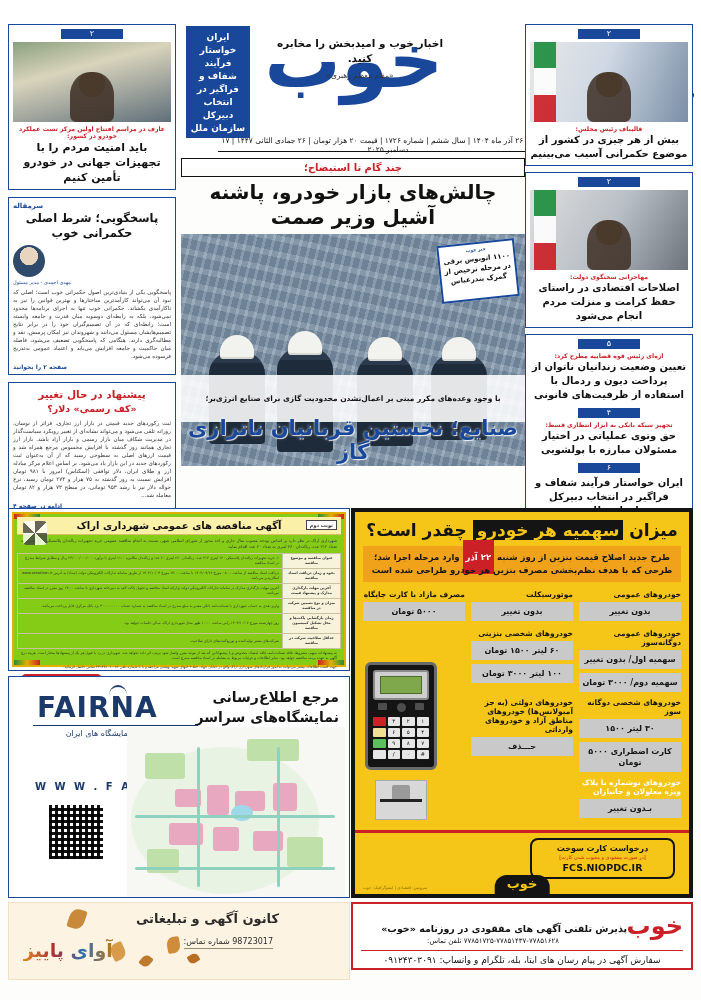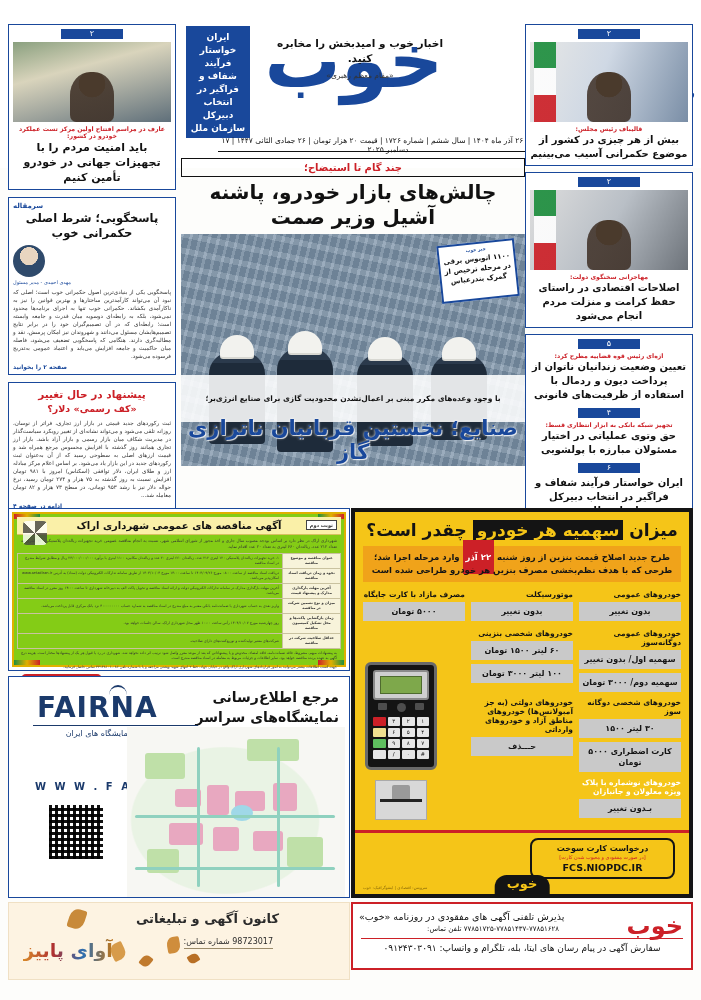--- a/index.html
+++ b/index.html
@@ -416,22 +416,22 @@
   }
   .khoob-ad {
     position: absolute; right: 8px; top: 902px; width: 342px; height: 68px;
     border: 2px solid #cc2027; background: #fff; padding: 5px 6px;
   }
   .khoob-ad .ka-logo {
     position: absolute; right: 8px; top: 8px;
     font-size: 24px; font-weight: bold; color: #cc2027; direction: rtl;
   }
   .ka-line1 {
-    font-size: 9.5px; font-weight: normal; color: #111; direction: rtl;
-    text-align: left; padding-right: 58px; margin-top: 2px;
+    font-size: 9.5px; font-weight: bold; color: #111; direction: rtl;
+    text-align: right; padding-right: 58px; margin-top: 14px;
   }
   .ka-line2 {
     font-size: 7px; color: #111; direction: rtl; text-align: center;
     padding-right: 58px; margin-top: 3px;
   }
   .ka-rule { border-top: 1.5px solid #cc2027; margin: 5px 2px 4px 2px; }
   .ka-line3 { font-size: 9px; color: #111; direction: rtl; text-align: center; }
 </style>
 </head>
 <body>

